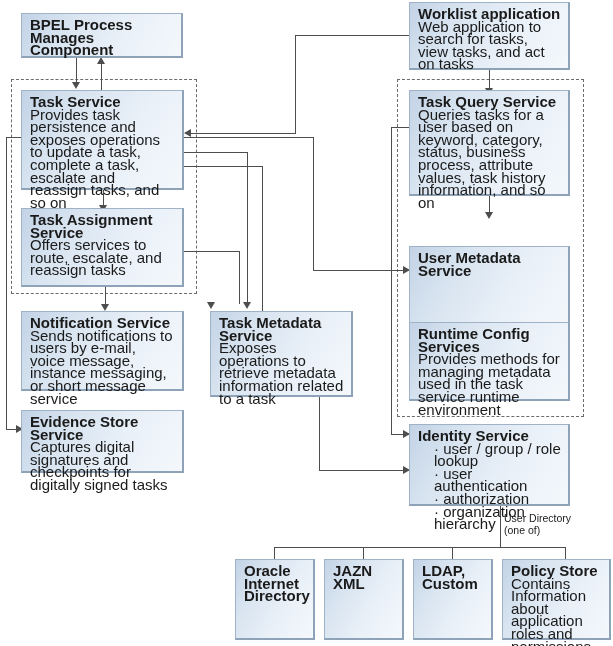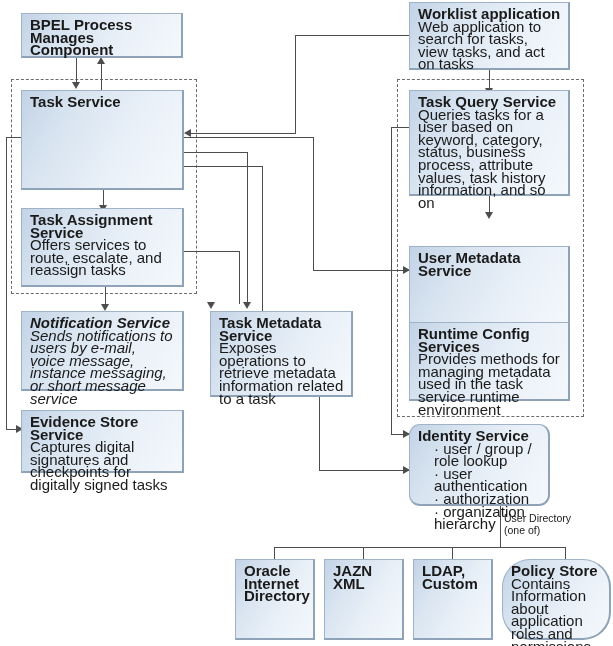--- a/index.html
+++ b/index.html
@@ -123,29 +123,30 @@
   <div class="edgelabel" style="left:504px;top:512px;">User Directory
 (one of)</div>
 
   <div class="box" style="left:21px;top:13px;width:162px;height:45px;">
     <span class="t">BPEL Process</span>
     <span class="t">Manages Component</span>
   </div>
 
   <div class="box" style="left:21px;top:90px;width:163px;height:100px;">
     <span class="t">Task Service</span>
+    <span class="d">Provides task persistence and exposes operations to update a task, complete a task, escalate and reassign tasks, and so on</span>
   </div>
 
   <div class="box" style="left:21px;top:208px;width:163px;height:79px;">
     <span class="t">Task Assignment</span>
     <span class="t">Service</span>
     <span class="d">Offers services to route, escalate, and reassign tasks</span>
   </div>
 
-  <div class="box" style="left:21px;top:311px;width:163px;height:80px;font-style:italic;">
+  <div class="box" style="left:21px;top:311px;width:163px;height:80px;">
     <span class="t">Notification Service</span>
     <span class="d">Sends notifications to users by e-mail, voice message, instance messaging, or short message service</span>
   </div>
 
   <div class="box" style="left:21px;top:410px;width:163px;height:63px;">
     <span class="t">Evidence Store Service</span>
     <span class="d">Captures digital signatures and checkpoints for digitally signed tasks</span>
   </div>
 
   <div class="box" style="left:210px;top:311px;width:143px;height:86px;">
@@ -165,21 +166,21 @@
 
   <div class="box" style="left:409px;top:214px;width:161px;height:90px;margin-top:32px;">
     <span class="t">User Metadata Service</span>
   </div>
 
   <div class="box" style="left:409px;top:322px;width:161px;height:79px;">
     <span class="t">Runtime Config Services</span>
     <span class="d">Provides methods for managing metadata used in the task service runtime environment</span>
   </div>
 
-  <div class="box" style="left:409px;top:424px;width:141px;height:82px;border-radius:11px;">
+  <div class="box" style="left:409px;top:424px;width:161px;height:82px;">
     <span class="t">Identity Service</span>
     <ul>
       <li>user / group / role lookup</li>
       <li>user authentication</li>
       <li>authorization</li>
       <li>organization hierarchy</li>
     </ul>
   </div>
 
   <div class="box" style="left:235px;top:559px;width:80px;height:81px;">
@@ -191,18 +192,18 @@
   <div class="box" style="left:324px;top:559px;width:80px;height:81px;">
     <span class="t">JAZN</span>
     <span class="t">XML</span>
   </div>
 
   <div class="box" style="left:413px;top:559px;width:80px;height:81px;">
     <span class="t">LDAP,</span>
     <span class="t">Custom</span>
   </div>
 
-  <div class="box" style="left:502px;top:559px;width:109px;height:81px;border-radius:28px;">
+  <div class="box" style="left:502px;top:559px;width:109px;height:81px;">
     <span class="t">Policy Store</span>
     <span class="d">Contains Information about application roles and permissions</span>
   </div>
 
 </div>
 
 </body></html>

